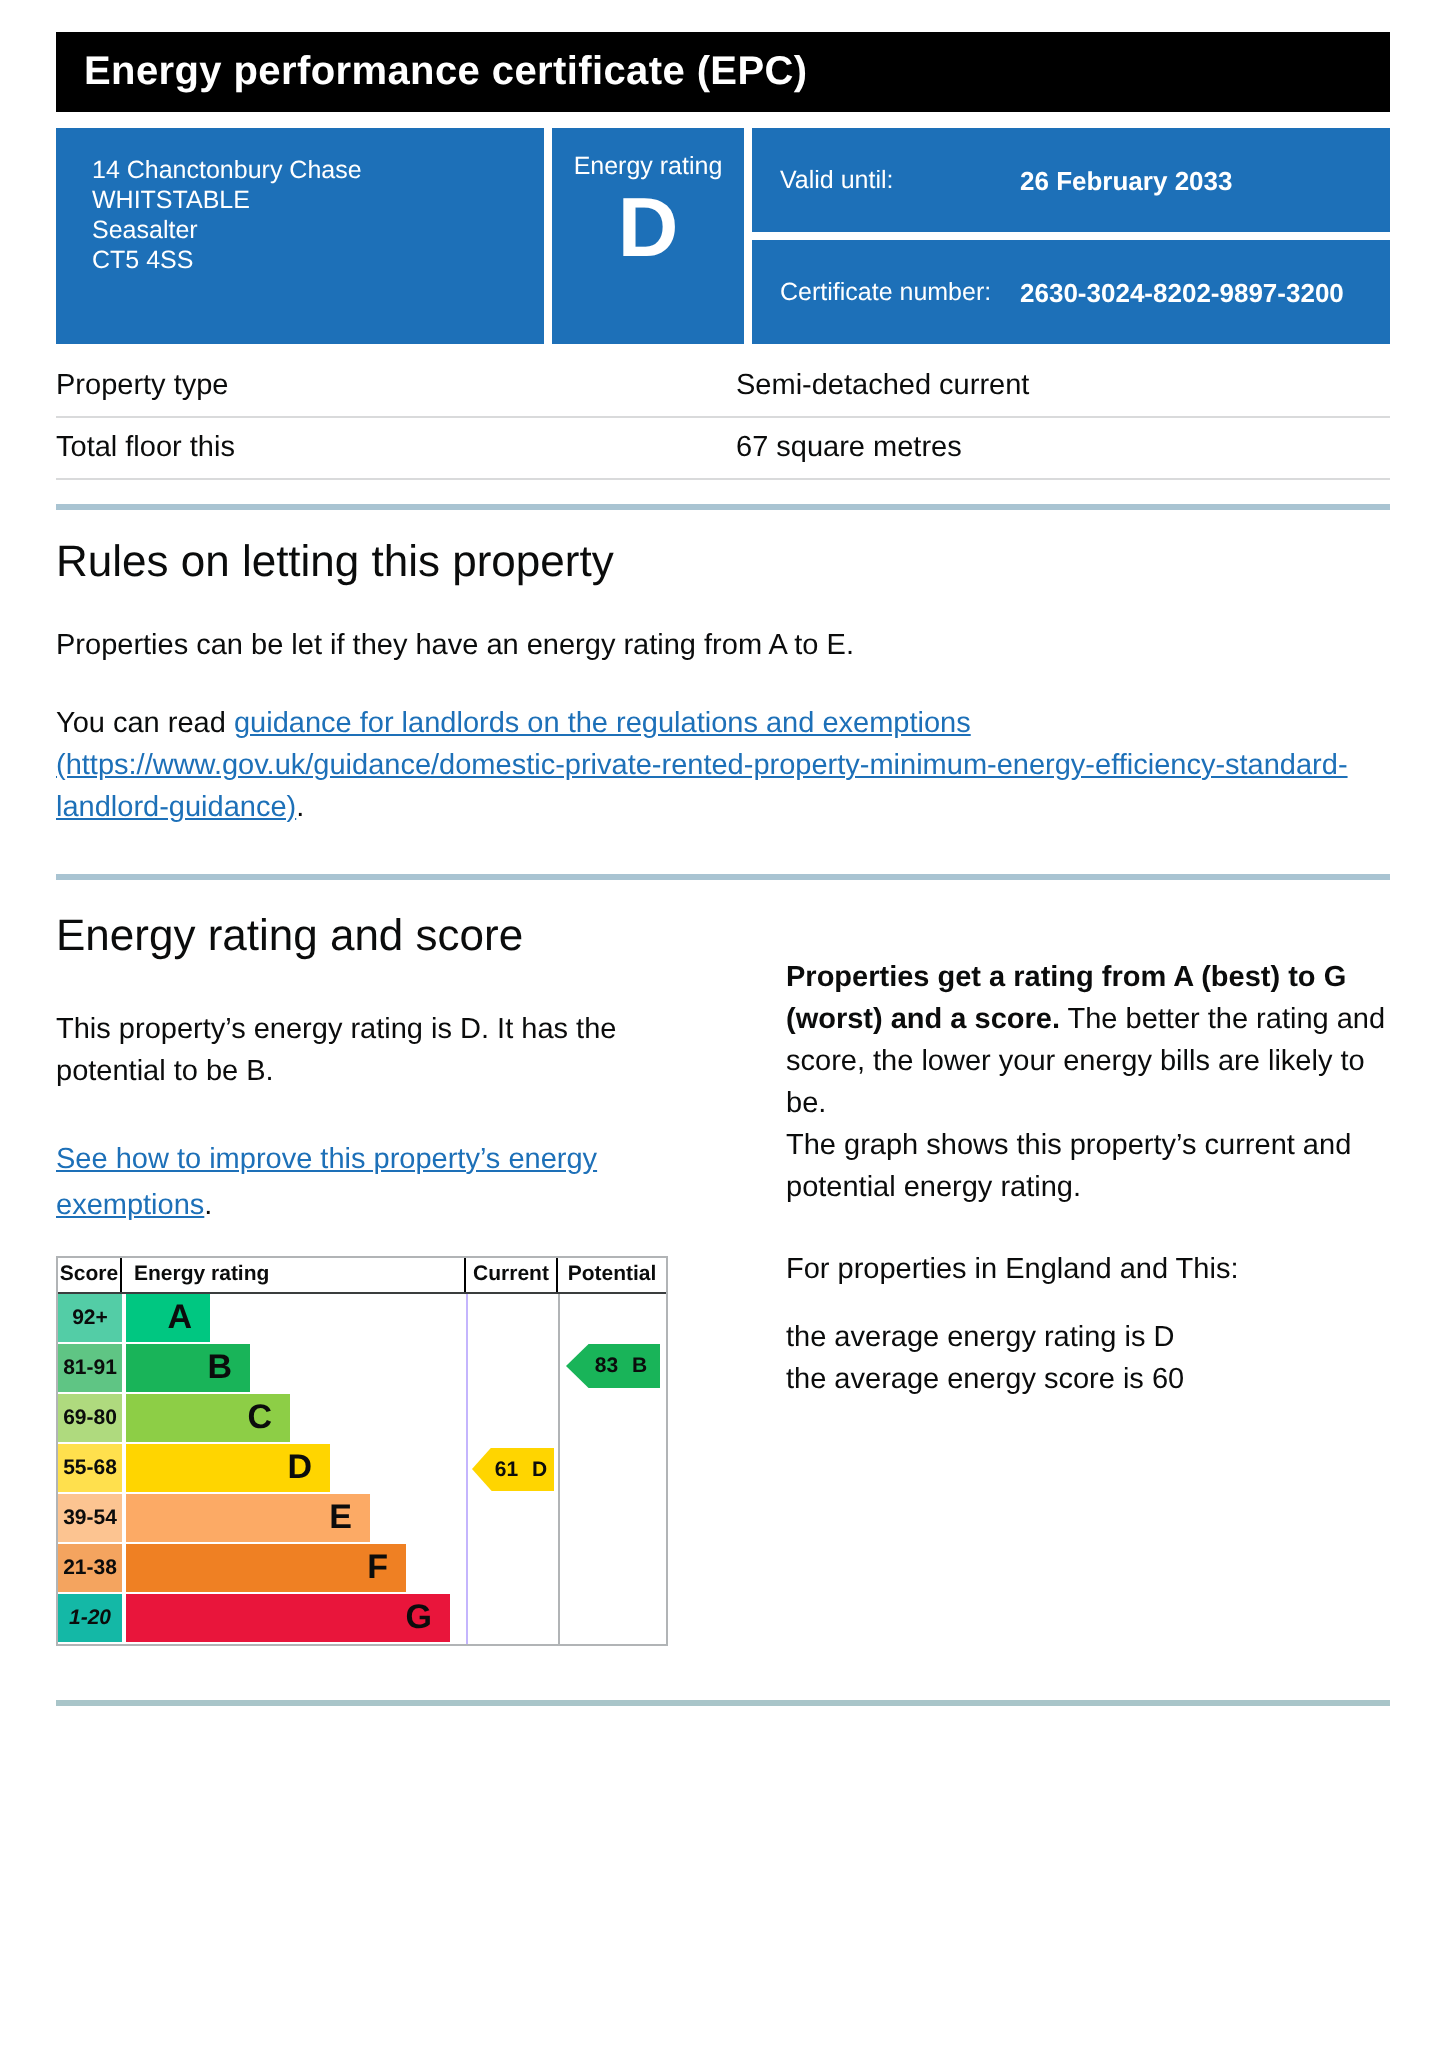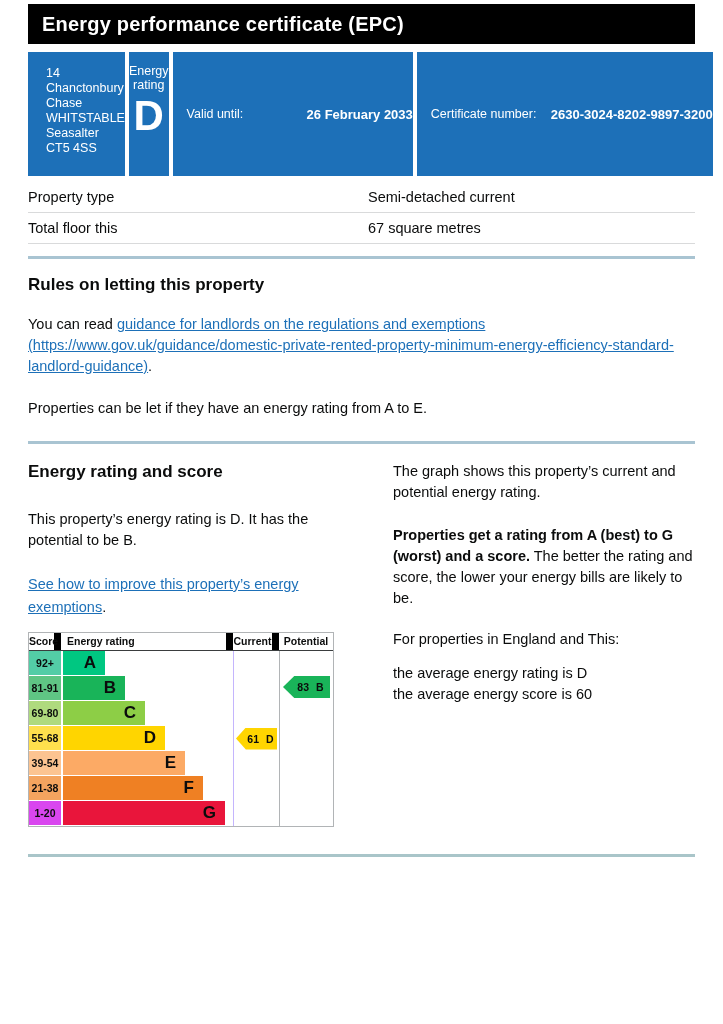--- a/index.html
+++ b/index.html
@@ -2,52 +2,52 @@
 <html><head>
 <meta charset="utf-8">
 <style>
   * { box-sizing: border-box; margin: 0; padding: 0; }
   html, body { background: #e9e9e9; }
   .page {
     width: 723px; height: 1024px; background: #ffffff; margin: 0 auto;
     font-family: "Liberation Sans", sans-serif; color: #0b0c0c;
     position: relative; overflow: hidden;
   }
-  .content { padding: 0 28px; }
+  .content { padding: 12px 28px; }
 
   
   .title-bar {
     margin-top: 4px; height: 40px; background: #000000; color: #ffffff;
     display: flex; align-items: center; padding: 0 14px;
     font-size: 20px; font-weight: bold; letter-spacing: 0.2px;
   }
 
   
-  .blue-panel { margin-top: 8px; height: 124px; display: flex; gap: 4px; color: #fff; font-size: 12.5px; }
+  .blue-panel { margin-top: 8px; height: 108px; display: flex; gap: 4px; color: #fff; font-size: 12.5px; }
   .blue-box { background: #1d70b8; }
   .addr-box { width: 244px; padding: 14px 0 0 18px; line-height: 15px; }
   .rating-box { width: 96px; text-align: center; padding-top: 12px; }
   .rating-label { font-size: 12.5px; }
   .rating-letter { font-size: 42px; font-weight: bold; line-height: 42px; margin-top: 3px; }
-  .panel-right { flex: 1; display: flex; flex-direction: row; gap: 4px; }
+  .panel-right { flex: 1; display: flex; flex-direction: column; gap: 4px; }
   .panel-row { flex: 1; display: flex; align-items: center; padding-left: 14px; }
   .panel-row-label { width: 106px; line-height: 15px; }
   .panel-row-value { font-weight: bold; font-size: 13px; margin-left: 14px; white-space: nowrap; }
 
   
   .prop-rows { margin-top: 6px; font-size: 14.5px; }
   .prop-row { display: flex; height: 31px; align-items: center; border-bottom: 1px solid #d9dadb; }
   .prop-label { width: 340px; }
 
   .sep { height: 3px; background: #a9c4d2; border: 0; }
   .sep-1 { margin-top: 12px; }
   .sep-2 { margin-top: 22px; }
   .sep-3 { margin-top: 27px; background: #a9c5c9; }
 
-  h2.section-h { font-size: 17px; line-height: 22px; font-weight: bold; }
+  h2.section-h { font-size: 22px; line-height: 22px; font-weight: normal; }
   .rules-h { margin-top: 15px; }
   .body-text { font-size: 14.5px; line-height: 21px; }
   .rules-p1 { margin-top: 21px; }
   .rules-p2 { margin-top: 18px; max-width: 670px; }
   a.gov-link { color: #1d70b8; text-decoration: underline; cursor: pointer; }
 
   
   .columns { display: flex; margin-top: 17px; }
   .col-left { width: 336px; }
   .col-right { width: 302px; margin-left: 29px; }
@@ -55,40 +55,40 @@
   .col-left .link-p { margin-top: 22px; line-height: 23px; font-size: 14.5px; }
   .col-right .p { line-height: 21px; }
   .col-right .p2 { margin-top: 22px; }
   .col-right .p3 { margin-top: 20px; }
   .col-right .p4 { margin-top: 13px; }
   .bold { font-weight: bold; }
 
   
   .chart { margin-top: 13px; width: 306px; border: 1px solid #b1b4b6; background: #fff; }
   .chart-header { display: flex; height: 18px; font-weight: bold; font-size: 10.5px; line-height: 17px; border-bottom: 1px solid #3a3d3e; }
-  .ch-cell { border-right: 7px solid #000000; text-align: center; }
+  .ch-cell { border-right: 1px solid #000000; text-align: center; }
   .ch-score { width: 32px; }
   .ch-rating { width: 172px; text-align: left; padding-left: 6px; }
   .ch-current { width: 46px; }
   .ch-potential { width: 54px; border-right: 0; }
 
   .chart-row { display: flex; height: 25px; }
   .score-cell { width: 32px; font-weight: bold; font-size: 10.5px; display: flex; align-items: center; justify-content: center; border-bottom: 1px solid #fff; }
   .bar-area { width: 172px; }
   .bar { height: 24px; margin: 0 0 1px 2px; display: flex; align-items: center; justify-content: flex-end; padding-right: 9px; font-weight: bold; font-size: 17px; color: #0b0c0c; }
   .cur-cell { width: 46px; border-left: 1px solid #c4b5fd; display: flex; align-items: center; justify-content: center; text-align: right; }
   .pot-cell { width: 54px; border-left: 1px solid #b1b4b6; display: flex; align-items: flex-start; justify-content: center; }
 
   .bg-a { background: #00c781; } .tint-a { background: #53cda6; } .w-a { width: 42px; }
   .bg-b { background: #19b459; } .tint-b { background: #5fc584; } .w-b { width: 62px; }
   .bg-c { background: #8dce46; } .tint-c { background: #afda7e; } .w-c { width: 82px; }
   .bg-d { background: #ffd500; } .tint-d { background: #ffe04d; } .w-d { width: 102px; }
   .bg-e { background: #fcaa65; } .tint-e { background: #fcc491; } .w-e { width: 122px; }
   .bg-f { background: #ef8023; } .tint-f { background: #f4a45f; } .w-f { width: 140px; }
-  .bg-g { background: #e9153b; } .tint-g { background: #d946ef; } .w-g { width: 162px; }
+  .bg-g { background: #e9153b; } .tint-g { background: #14b8a6; font-style: italic; } .w-g { width: 162px; }
 
   .arrow {
     height: 22px; display: flex; align-items: center; justify-content: center;
     gap: 7px; font-weight: bold; font-size: 10.5px; color: #0b0c0c;
     clip-path: polygon(24% 0, 100% 0, 100% 100%, 24% 100%, 0 50%);
     padding-left: 8px;
   }
   .arrow-current { width: 41px; background: #ffd500; }
   .arrow-potential { width: 47px; background: #19b459; }
 </style>
@@ -132,22 +132,22 @@
       </div>
       <div class="prop-row">
         <span class="prop-label">Total floor this</span>
         <span>67 square metres</span>
       </div>
     </div>
 
     <hr class="sep sep-1">
 
     <h2 class="section-h rules-h">Rules on letting this property</h2>
+    <p class="body-text rules-p1">Properties can be let if they have an energy rating from A to E.</p>
     <p class="body-text rules-p2"><span>You can read </span><a class="gov-link">guidance for landlords on the regulations and exemptions (https://www.gov.uk/guidance/domestic-private-rented-property-minimum-energy-efficiency-standard-landlord-guidance)</a><span>.</span></p>
-    <p class="body-text rules-p1">Properties can be let if they have an energy rating from A to E.</p>
 
     <hr class="sep sep-2">
 
     <div class="columns">
 
       <div class="col-left">
         <h2 class="section-h">Energy rating and score</h2>
         <p class="body-text p1">This property’s energy rating is D. It has the potential to be B.</p>
         <p class="link-p"><a class="gov-link">See how to improve this property’s energy exemptions</a><span>.</span></p>
 
@@ -228,22 +228,22 @@
             <div class="bar-area">
                 <div class="bar bg-g w-g">G</div>
               </div>
             <div class="cur-cell"></div>
             <div class="pot-cell"></div>
           </div>
         </div>
       </div>
 
       <div class="col-right">
+        <p class="body-text p p2"><span class="bold">Properties get a rating from A (best) to G (worst) and a score.</span><span> The better the rating and score, the lower your energy bills are likely to be.</span></p>
         <p class="body-text p">The graph shows this property’s current and potential energy rating.</p>
-        <p class="body-text p p2"><span class="bold">Properties get a rating from A (best) to G (worst) and a score.</span><span> The better the rating and score, the lower your energy bills are likely to be.</span></p>
         <p class="body-text p p3">For properties in England and This:</p>
         <p class="body-text p p4">
           <span>the average energy rating is D</span><br>
           <span>the average energy score is 60</span>
         </p>
       </div>
     </div>
 
     <hr class="sep sep-3">
 

